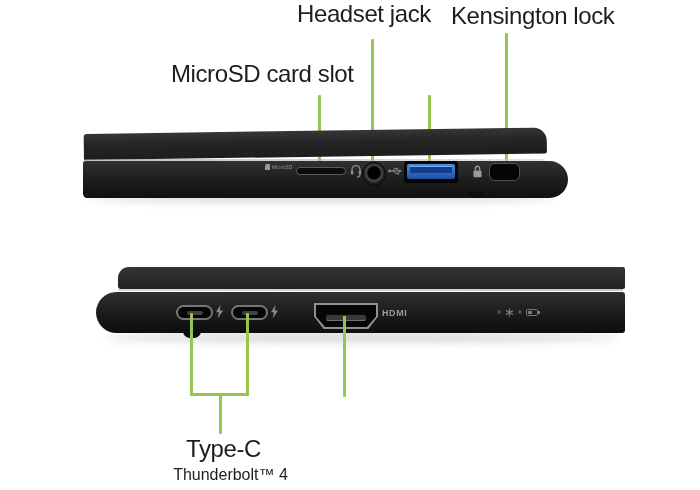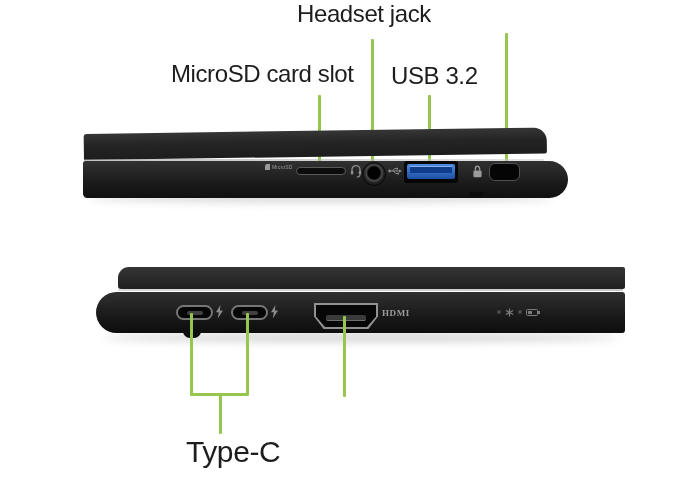--- a/index.html
+++ b/index.html
@@ -50,38 +50,38 @@
   .usbc{position:absolute;width:37px;height:15px;background:#060606;border:2px solid #767676;
         border-radius:8px;box-sizing:border-box;}
   .usbc-pill{position:absolute;left:50%;top:50%;transform:translate(-50%,-50%);
              width:16px;height:4px;background:#414141;border-radius:2px;}
   .hdmi-outer{position:absolute;width:64px;height:26px;background:#919191;
               clip-path:polygon(0 0,100% 0,100% 52%,85% 100%,15% 100%,0 52%);}
   .hdmi-inner{position:absolute;left:2px;top:2px;width:60px;height:22px;background:#070707;
               clip-path:polygon(0 0,100% 0,100% 52%,85% 100%,15% 100%,0 52%);}
   .hdmi-slot{position:absolute;left:12px;top:12px;width:40px;height:5px;background:#3a3a3a;
              border-radius:2px;border-bottom:1px solid #6f6f6f;}
-  .hdmi-print{position:absolute;font-size:9px;font-weight:700;color:#9b9b9b;letter-spacing:.6px;font-family:Liberation Serif, serif;}
+  .hdmi-print{position:absolute;font-size:9px;font-weight:700;color:#9b9b9b;letter-spacing:.6px;}
   .leds{position:absolute;display:flex;align-items:center;gap:4px;height:10px;}
   .led-dot{width:4px;height:4px;border-radius:50%;background:#6e6e6e;
            box-shadow:inset 0 0 1px 1px #2c2c2c;}
   .bat{position:relative;width:12px;height:7px;border:1px solid #7c7c7c;border-radius:1.5px;
        box-sizing:border-box;}
   .bat-nub{position:absolute;right:-3px;top:1px;width:2px;height:3px;background:#7c7c7c;}
   .bat-fill{position:absolute;left:1px;top:1px;width:4px;height:3px;background:#7c7c7c;}
   .icon{position:absolute;line-height:0;}
 </style>
 </head>
 <body>
 
 <div class="stage">
 
   <div class="callout" style="left:297px;top:0px;">Headset jack</div>
+  <div class="callout" style="left:451px;top:2px;">Kensington lock</div>
   <div class="callout" style="left:171px;top:60px;">MicroSD card slot</div>
-  <div class="callout" style="left:391px;top:62px;">USB 3.2</div>
 
   <div class="gline" style="left:318px;top:95px;height:77px;"></div>
   <div class="gline" style="left:371px;top:39px;height:134px;"></div>
   <div class="gline" style="left:428px;top:95px;height:78px;"></div>
   <div class="gline" style="left:505px;top:33px;height:139px;"></div>
 
   <div class="shadow" style="left:88px;top:193px;width:465px;height:9px;"></div>
   <div class="lap" style="left:83px;top:127px;width:485px;height:74px;">
     <div class="lid-t"></div>
     <div class="seam-t"></div>
@@ -176,15 +176,16 @@
       <div class="bat-nub"></div>
     </div>
   </div>
 
   <div class="gline" style="left:190px;top:313px;height:82px;"></div>
   <div class="gline" style="left:246px;top:313px;height:82px;"></div>
   <div class="gline-h" style="left:190px;top:393px;width:59px;"></div>
   <div class="gline" style="left:219px;top:395px;height:39px;"></div>
   <div class="gline" style="left:343px;top:316px;height:81px;"></div>
 
-  <div class="callout" style="left:186px;top:435px;font-size:30px;">Type-C</div>
+  <div class="callout" style="left:186px;top:435px;font-size:24px;">Type-C</div>
+  <div class="callout small" style="left:160px;top:466px;width:141px;text-align:center;">Thunderbolt™ 4</div>
 
 </div>
 
 </body></html>

